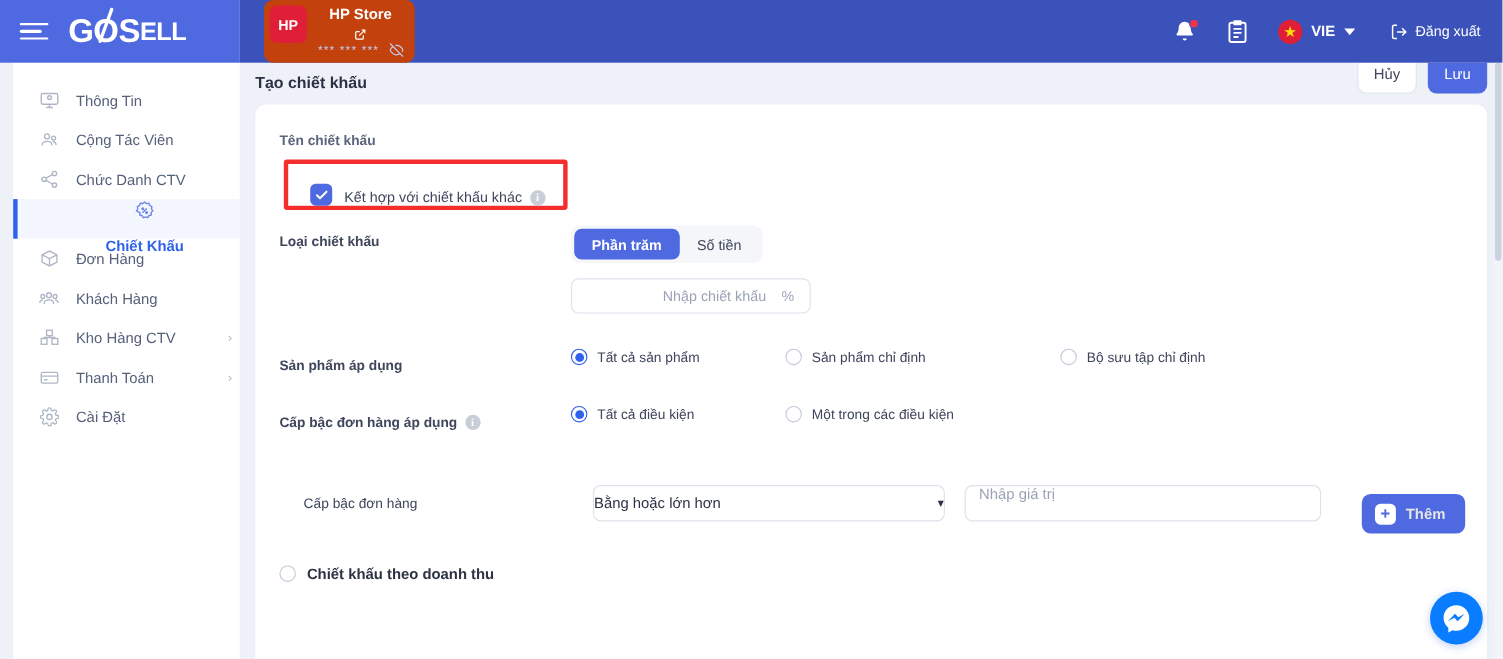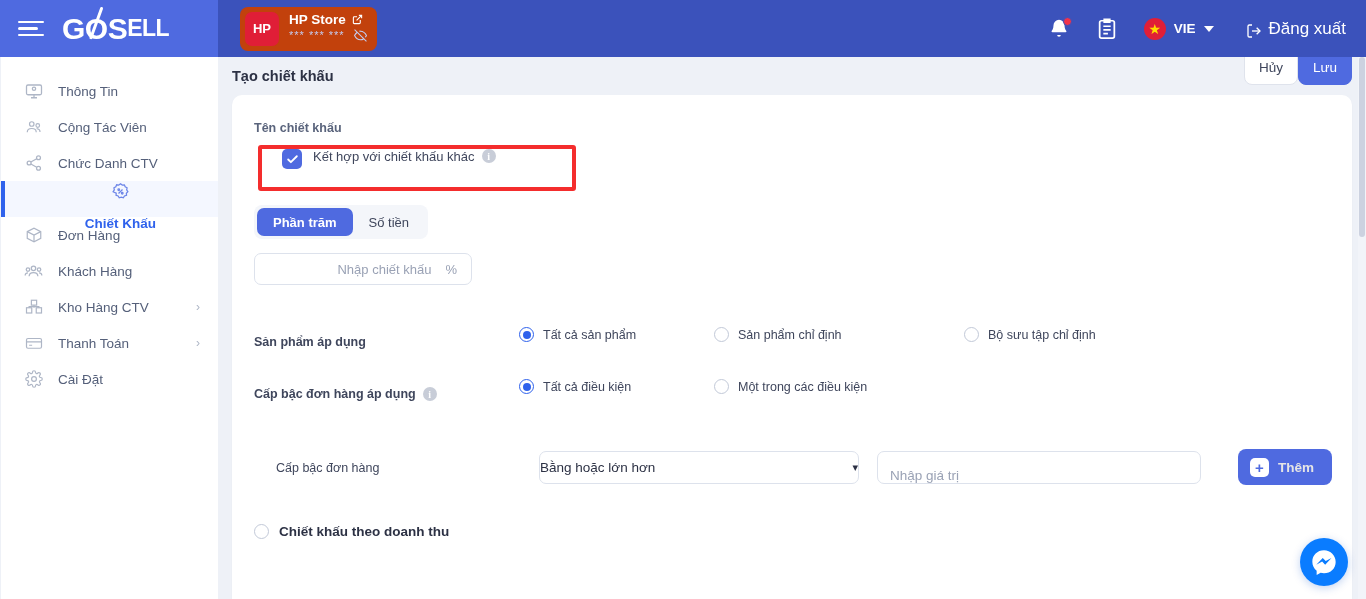--- a/index.html
+++ b/index.html
@@ -34,53 +34,53 @@
   .header-right {
     flex: 1; height: 57px; background: #3b52bb;
     display: flex; align-items: center; padding: 0 20px 0 22px;
   }
   .store-block { display: flex; align-items: flex-start; gap: 10px; background: #c2410c; border-radius: 8px; padding: 5px 10px 5px 5px; }
   .store-logo {
     width: 34px; height: 34px; background: #e01e37; border-radius: 7px;
     display: flex; align-items: center; justify-content: center; color: #fff; font-size: 13px; font-weight: bold;
   }
   .store-info { display: flex; flex-direction: column; gap: 2px; }
-  .store-name { display: flex; align-items: center; gap: 6px; color: #fff; font-size: 13.5px; font-weight: bold; }
+  .store-name { display: flex; align-items: center; gap: 6px; color: #fff; font-size: 13.5px; font-weight: bold; flex-direction: column; }
   .store-sub { display: flex; align-items: center; gap: 9px; color: #c3ccf0; font-size: 11px; letter-spacing: 1px; }
 
   .header-spacer { flex: 1; }
   .header-icons { display: flex; align-items: center; gap: 26px; }
   .hicon { position: relative; color: #fff; cursor: pointer; display: flex; align-items: center; }
   .badge-dot { position: absolute; top: -1px; right: -2px; width: 9px; height: 9px; background: #f0324b; border-radius: 50%; border: 1.5px solid #3b52bb; }
   .lang { display: flex; align-items: center; gap: 8px; cursor: pointer; }
   .flag { width: 22px; height: 22px; border-radius: 50%; background: #e01e37; display: flex; align-items: center; justify-content: center; color: #ffdd00; font-size: 14px; line-height: 1; }
   .lang-label { color: #fff; font-size: 13.5px; font-weight: bold; }
   .caret { width: 0; height: 0; border-left: 5px solid transparent; border-right: 5px solid transparent; border-top: 6px solid #fff; }
-  .logout { display: flex; align-items: flex-end; gap: 7px; color: #fff; font-size: 17px; cursor: pointer; margin-left: 6px; }
+  .logout { display: flex; align-items: flex-start; gap: 7px; color: #fff; font-size: 13px; cursor: pointer; margin-left: 6px; }
 
   
   .sidebar {
-    position: absolute; top: 57px; left: 1px; width: 218px; height: 542px;
+    position: absolute; top: 57px; left: 12px; width: 218px; height: 542px;
     background: #fff; border-right: 1px solid #e4e8f0; padding-top: 16px;
   }
   .nav-item {
     position: relative; display: flex; align-items: center; gap: 14px;
     height: 36px; padding-left: 22px; cursor: pointer; color: #55607a; font-size: 13.5px;
   }
   .nav-item .ico { width: 21px; height: 21px; display: flex; align-items: center; justify-content: center; color: #aeb6c6; flex: 0 0 21px; }
   .nav-item .chev { margin-left: auto; margin-right: 18px; color: #aeb6c6; font-size: 12px; }
   .nav-item.active { background: #f4f7ff; color: #2f62ec; font-weight: bold; flex-direction: column; }
   .nav-item.active:before { content: ""; position: absolute; left: 0; top: 0; width: 4px; height: 100%; background: #2f62ec; }
   .nav-item.active .ico { color: #6d86e8; }
 
   
   .content { position: absolute; top: 57px; left: 218px; width: 1148px; height: 542px; background: #eef1f7; overflow: hidden; }
   .page-head { height: 38px; display: flex; align-items: center; padding: 0 14px 0 14px; }
   .page-title { font-size: 14.5px; color: #2c3144; font-weight: bold; }
-  .head-actions { margin-left: auto; display: flex; align-items: flex-start; margin-top: -18px; }
+  .head-actions { margin-left: auto; display: flex; gap: 10px; align-items: flex-start; margin-top: -18px; }
   .btn {
     min-width: 46px; height: 36px; border-radius: 8px; font-size: 13.5px;
     display: flex; align-items: center; justify-content: center; cursor: pointer; padding: 0 14px;
   }
   .btn-cancel { background: #fff; border: 1px solid #dfe3ec; color: #3f465c; }
   .btn-save { background: #4f6ae0; color: #fff; border: 1px solid #4f6ae0; }
 
   .card {
     margin: 0 14px; background: #fff; border-radius: 10px; height: 1000px;
     padding: 26px 22px 0 22px; box-shadow: 0 1px 2px rgba(30,40,80,0.04);
@@ -94,22 +94,22 @@
   .text-input .counter { color: #9aa2b5; font-size: 12.5px; }
 
   .radio-row { display: flex; align-items: center; gap: 10px; }
   .radio { width: 15px; height: 15px; border-radius: 50%; border: 1.5px solid #c2c9d8; background: #fff; flex: 0 0 15px; position: relative; cursor: pointer; }
   .radio.checked { border: 1.5px solid #2f62ec; }
   .radio.checked:after { content: ""; position: absolute; inset: 2.5px; border-radius: 50%; background: #2f62ec; }
 
   .main-radio-label { font-size: 13.5px; color: #2c3144; font-weight: bold; }
 
   .hl-box {
-    border: 4px solid #f42d2d; border-radius: 3px; width: 318px; height: 46px;
-    display: flex; align-items: flex-start; padding-left: 20px; margin-top: 10px; margin-left: 4px;
+    border: 4px solid #f42d2d; border-radius: 3px; width: 258px; height: 46px;
+    display: flex; align-items: flex-end; padding-left: 20px; margin-top: 10px; margin-left: 4px;
   }
   .checkbox {
     width: 20px; height: 20px; border-radius: 5px; background: #4f6ae0;
     display: flex; align-items: center; justify-content: center; flex: 0 0 20px; cursor: pointer;
   }
   .cb-label { font-size: 13px; color: #3f465c; margin-left: 11px; }
   .info-ico {
     width: 14px; height: 14px; border-radius: 50%; background: #c8cdd8; color: #fff;
     font-size: 10px; font-weight: bold; display: inline-flex; align-items: center; justify-content: center;
     margin-left: 7px; flex: 0 0 14px; font-family: "Liberation Serif", serif;
@@ -135,21 +135,21 @@
   .opt.o1 { width: 195px; align-items: center; }
   .opt.o2 { width: 250px; }
 
   .select-box {
     width: 320px; height: 33px; border: 1px solid #dde2ec; border-radius: 7px; background: #fff;
     display: flex; align-items: center; padding: 0 0; font-size: 13.5px; color: #2c3144; cursor: pointer;
   }
   .select-box .sv-caret { margin-left: auto; font-size: 11px; color: #3c4considered; }
   .val-input {
     width: 324px; height: 33px; border: 1px solid #dde2ec; border-radius: 7px; background: #fff;
-    display: flex; align-items: flex-end; padding: 0 12px; font-size: 13.5px; color: #9aa2b5;
+    display: flex; align-items: flex-start; padding: 0 12px; font-size: 13.5px; color: #9aa2b5;
   }
 
   .add-btn {
     position: absolute; right: 34px; top: 392px; height: 36px; background: #4f6ae0;
     border-radius: 8px; display: flex; align-items: center; gap: 9px; padding: 0 18px 0 12px; cursor: pointer;
   }
   .add-btn .plus-sq {
     width: 19px; height: 19px; background: #fff; border-radius: 5px;
     display: flex; align-items: center; justify-content: center; color: #4f6ae0; font-size: 15px; font-weight: bold; line-height: 1;
   }
@@ -359,33 +359,34 @@
         <span class="checkbox">
           <svg width="13" height="13" viewBox="0 0 24 24" fill="none" stroke="#fff" stroke-width="3.4" stroke-linecap="round" stroke-linejoin="round">
               <path d="M20 6L9 17l-5-5"></path>
             </svg>
         </span>
         <span class="cb-label">Kết hợp với chiết khấu khác</span>
         <span class="info-ico">i</span>
       </div>
 
       <div class="form-row" style="margin-top:14px;">
+        <div class="row-label">Loại chiết khấu</div>
         <div>
           <div class="seg">
             <span class="seg-btn active">Phần trăm</span>
             <span class="seg-btn">Số tiền</span>
           </div>
           <div class="pct-input">
             <span class="ph">Nhập chiết khấu</span>
             <span class="unit">%</span>
           </div>
         </div>
       </div>
 
-      <div class="form-row" style="margin-top:42px;">
+      <div class="form-row" style="margin-top:32px;">
         <div class="row-label">Sản phẩm áp dụng</div>
         <div class="opts">
           <span class="opt o1">
             <span class="radio checked"></span>
             <span class="txt">Tất cả sản phẩm</span>
           </span>
           <span class="opt o2">
             <span class="radio"></span>
             <span class="txt">Sản phẩm chỉ định</span>
           </span>

